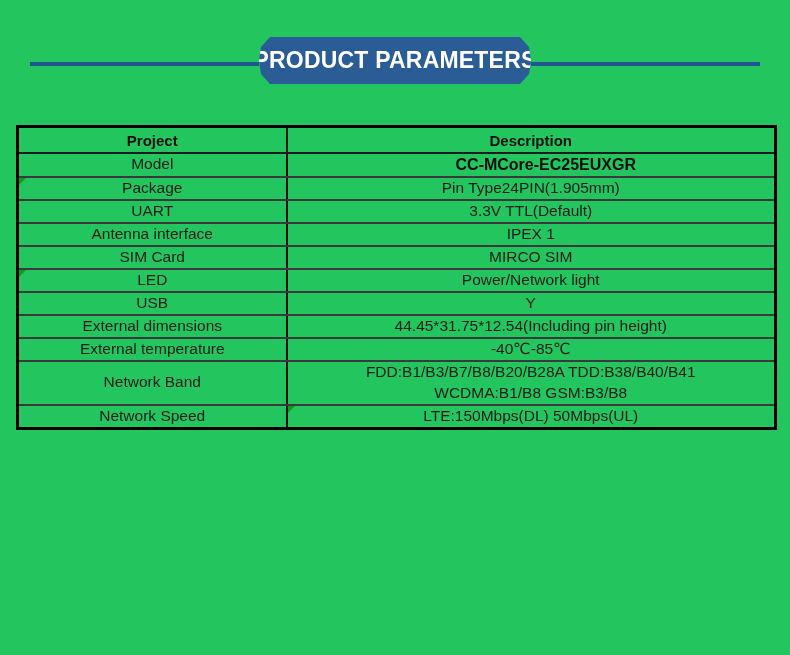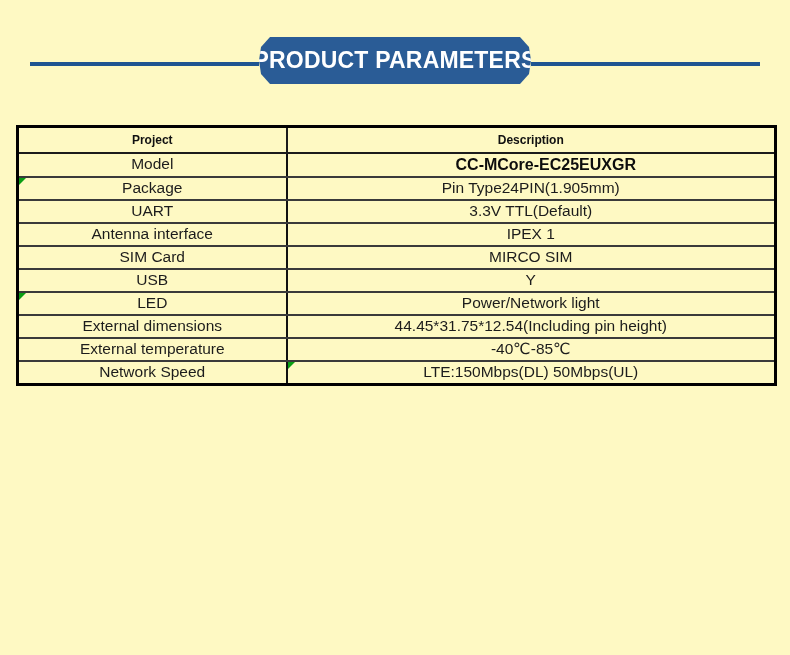--- a/index.html
+++ b/index.html
@@ -1,19 +1,19 @@
 <!DOCTYPE html>
 <html style="--title-box-blue: #2a5c96; --line-blue: #1f5591; --marker-green: #0a9e14;"><head>
 <meta charset="utf-8">
 <style>
   html,body{margin:0;padding:0;background:#ffffff;}
   .page{
     position:relative;
     width:790px;height:655px;
-    background:#fef9c3;
+    background:#22c55e;
     font-family:"Liberation Sans","DejaVu Sans",sans-serif;
     overflow:hidden;
   }
 
   
   .header-band{
     position:absolute;top:37px;left:0;right:0;
     display:flex;align-items:center;
   }
   .header-line{
@@ -40,21 +40,21 @@
     position:absolute;top:125px;left:16px;
     width:758px;
     border-collapse:collapse;table-layout:fixed;
     border:3px solid #000000;
   }
   col.c-project{width:269px;}
   col.c-desc{width:489px;}
   .params th{
     height:24px;
     border:2px solid #1c1c1c;
-    font-size:12px;font-weight:bold;color:#111111;
+    font-size:15px;font-weight:bold;color:#111111;
     text-align:center;vertical-align:middle;padding:0 4px;
   }
   .params td{
     height:21px;
     border:2px solid #3a3a3a;
     border-left:2px solid #111111;border-right:2px solid #111111;
     font-size:15.5px;color:#1c1c1c;
     text-align:center;vertical-align:middle;
     padding:0 6px;position:relative;
     white-space:pre-line;line-height:1.35;
@@ -106,34 +106,39 @@
         </tr>
         <tr>
           <td>Antenna interface</td>
           <td>IPEX 1</td>
         </tr>
         <tr>
           <td>SIM Card</td>
           <td>MIRCO SIM</td>
         </tr>
         <tr>
+          <td class="marked">LED</td>
+          <td>Power/Network light</td>
+        </tr>
+        <tr>
           <td>USB</td>
           <td>Y</td>
-        </tr>
-        <tr>
-          <td class="marked">LED</td>
-          <td>Power/Network light</td>
         </tr>
         <tr>
           <td>External dimensions</td>
           <td>44.45*31.75*12.54(Including pin height)</td>
         </tr>
         <tr>
           <td>External temperature</td>
           <td>-40℃-85℃</td>
+        </tr>
+        <tr class="tall">
+          <td>Network Band</td>
+          <td>FDD:B1/B3/B7/B8/B20/B28A TDD:B38/B40/B41
+WCDMA:B1/B8 GSM:B3/B8</td>
         </tr>
         <tr>
           <td>Network Speed</td>
           <td class="marked">LTE:150Mbps(DL)  50Mbps(UL)</td>
         </tr>
       </tbody>
   </table>
 
 </div>
 

